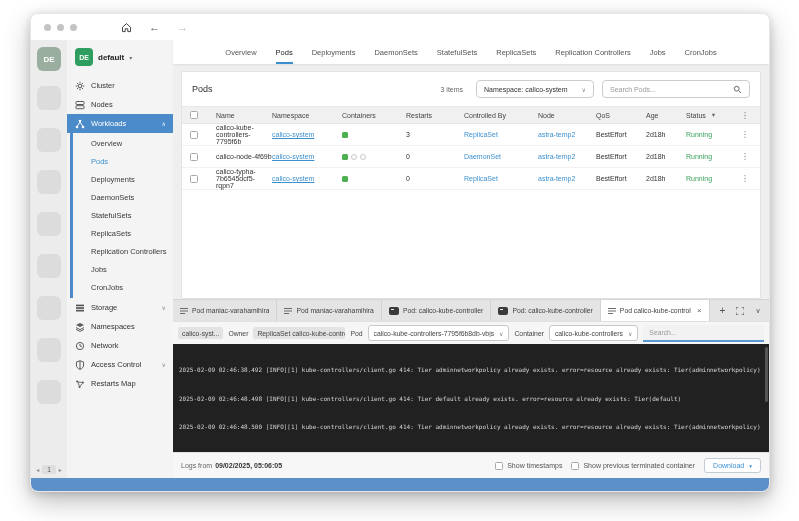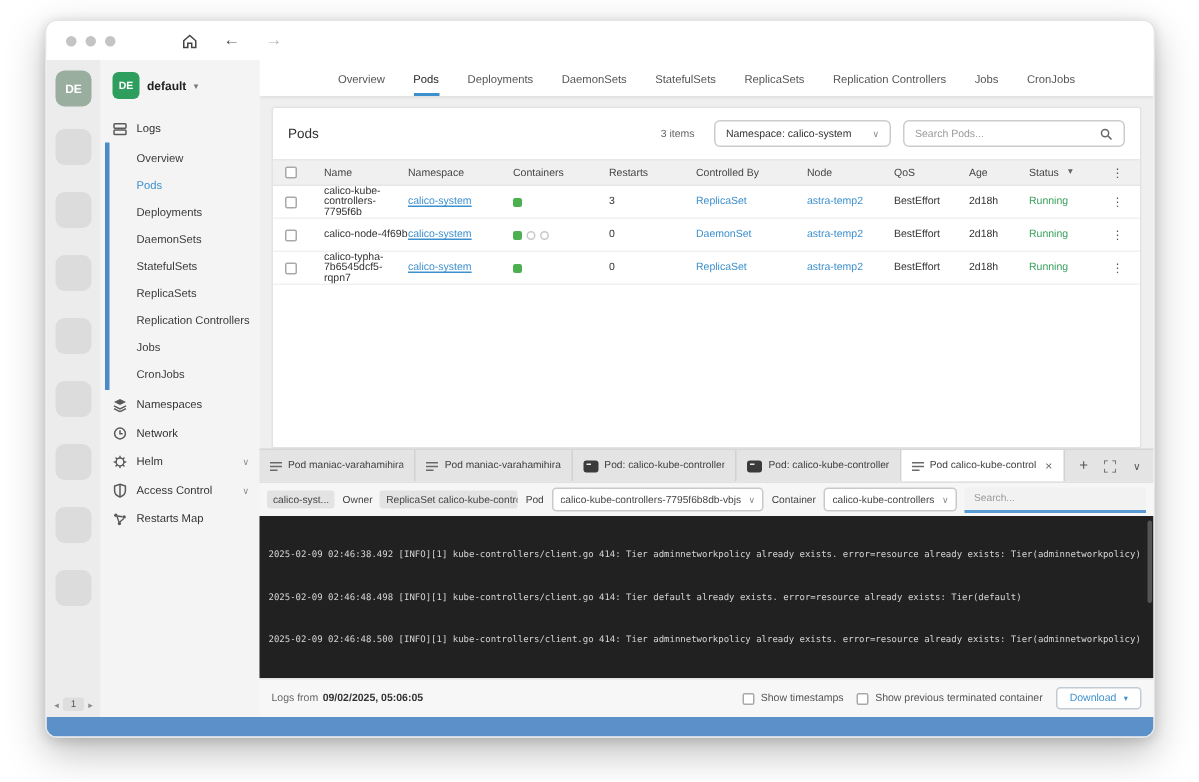--- a/index.html
+++ b/index.html
@@ -161,47 +161,79 @@
         </div>
       </div>
 
       <div class="sidebar">
         <div class="cluster-head">
           <span class="cluster-badge">DE</span>
           <span class="cluster-name">default</span>
           <span class="caret">▾</span>
         </div>
 
+        <div class="side-item">
+          <span class="icn">
+            <svg width="10" height="10" viewBox="0 0 10 10">
+                <circle cx="5" cy="5" r="1.8" fill="none" stroke="currentColor" stroke-width="1"></circle>
+                <path d="M5 .7v1.6M5 7.7v1.6M.7 5h1.6M7.7 5h1.6M2 2l1.1 1.1M6.9 6.9 8 8M8 2 6.9 3.1M3.1 6.9 2 8" stroke="currentColor" stroke-width="1"></path>
+              </svg>
+          </span>
+          <span>Cluster</span>
+        </div>
 
         <div class="side-item">
           <span class="icn">
             <svg width="10" height="10" viewBox="0 0 10 10">
                 <rect x="1" y="1.5" width="8" height="3" rx=".6" fill="none" stroke="currentColor" stroke-width="1"></rect>
                 <rect x="1" y="5.7" width="8" height="3" rx=".6" fill="none" stroke="currentColor" stroke-width="1"></rect>
               </svg>
           </span>
-          <span>Logs</span>
-        </div>
-
+          <span>Nodes</span>
+        </div>
+
+        <div class="side-item active">
+          <span class="icn">
+            <svg width="10" height="10" viewBox="0 0 10 10">
+                <circle cx="5" cy="2" r="1.3" fill="currentColor"></circle>
+                <circle cx="2" cy="8" r="1.3" fill="currentColor"></circle>
+                <circle cx="8" cy="8" r="1.3" fill="currentColor"></circle>
+                <path d="M5 3.2 2.4 6.9M5 3.2 7.6 6.9" stroke="currentColor" stroke-width="1" fill="none"></path>
+              </svg>
+          </span>
+          <span>Workloads</span>
+          <span class="chev">∧</span>
+        </div>
 
         <div class="sub-list">
           <span class="sub-bar"></span>
           <div class="sub-item">Overview</div>
           <div class="sub-item active">Pods</div>
           <div class="sub-item">Deployments</div>
           <div class="sub-item">DaemonSets</div>
           <div class="sub-item">StatefulSets</div>
           <div class="sub-item">ReplicaSets</div>
           <div class="sub-item">Replication Controllers</div>
           <div class="sub-item">Jobs</div>
           <div class="sub-item">CronJobs</div>
         </div>
 
 
 
+        <div class="side-item">
+          <span class="icn">
+            <svg width="10" height="10" viewBox="0 0 10 10">
+                <rect x="1" y="1.6" width="8" height="1.7" fill="currentColor"></rect>
+                <rect x="1" y="4.2" width="8" height="1.7" fill="currentColor"></rect>
+                <rect x="1" y="6.8" width="8" height="1.7" fill="currentColor"></rect>
+              </svg>
+          </span>
+          <span>Storage</span>
+          <span class="chev">∨</span>
+        </div>
 
         <div class="side-item">
           <span class="icn">
             <svg width="10" height="10" viewBox="0 0 10 10">
                 <path d="M5 1 9 3 5 5 1 3Z" fill="currentColor"></path>
                 <path d="M1 5.6 5 7.6 9 5.6M1 7.4 5 9.4 9 7.4" stroke="currentColor" stroke-width="1" fill="none"></path>
               </svg>
           </span>
           <span>Namespaces</span>
         </div>
@@ -209,30 +241,20 @@
         <div class="side-item">
           <span class="icn">
             <svg width="10" height="10" viewBox="0 0 10 10">
                 <circle cx="5" cy="5" r="3.6" fill="none" stroke="currentColor" stroke-width="1"></circle>
                 <path d="M5 2.8V5.2H6.8" stroke="currentColor" stroke-width="1" fill="none"></path>
               </svg>
           </span>
           <span>Network</span>
         </div>
 
-        <div class="side-item">
-          <span class="icn">
-            <svg width="10" height="10" viewBox="0 0 10 10">
-                <circle cx="5" cy="5" r="2.6" fill="none" stroke="currentColor" stroke-width="1"></circle>
-                <path d="M5 .8V2.4M5 7.6V9.2M.8 5H2.4M7.6 5H9.2M2 2l1.2 1.2M8 8 6.8 6.8M8 2 6.8 3.2M2 8l1.2-1.2" stroke="currentColor" stroke-width=".9"></path>
-              </svg>
-          </span>
-          <span>Helm</span>
-          <span class="chev">∨</span>
-        </div>
 
         <div class="side-item">
           <span class="icn">
             <svg width="10" height="10" viewBox="0 0 10 10">
                 <path d="M5 .8 8.6 2V5C8.6 7.2 7 8.7 5 9.3 3 8.7 1.4 7.2 1.4 5V2Z" fill="none" stroke="currentColor" stroke-width="1"></path>
                 <path d="M5 .8V9.3" stroke="currentColor" stroke-width="1"></path>
               </svg>
           </span>
           <span>Access Control</span>
           <span class="chev">∨</span>

